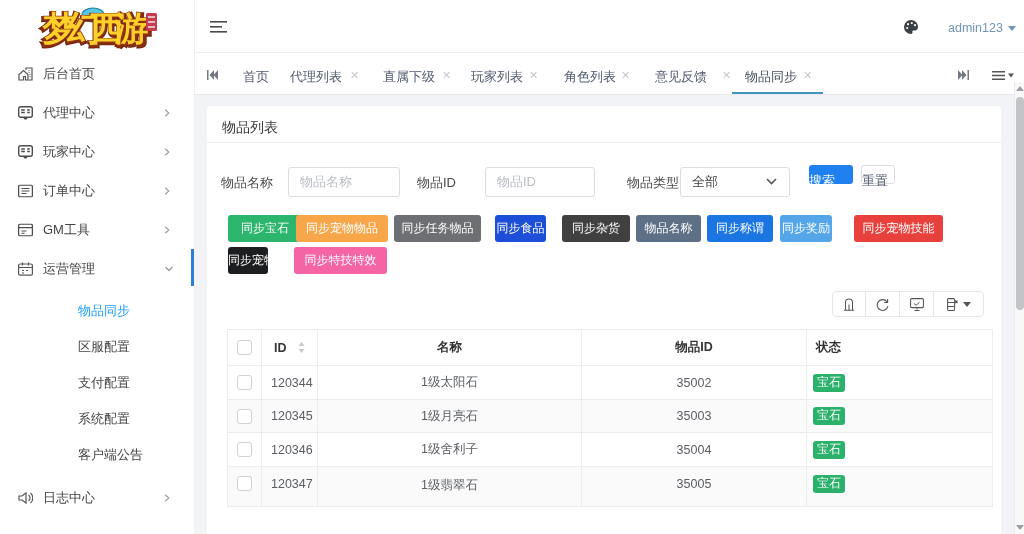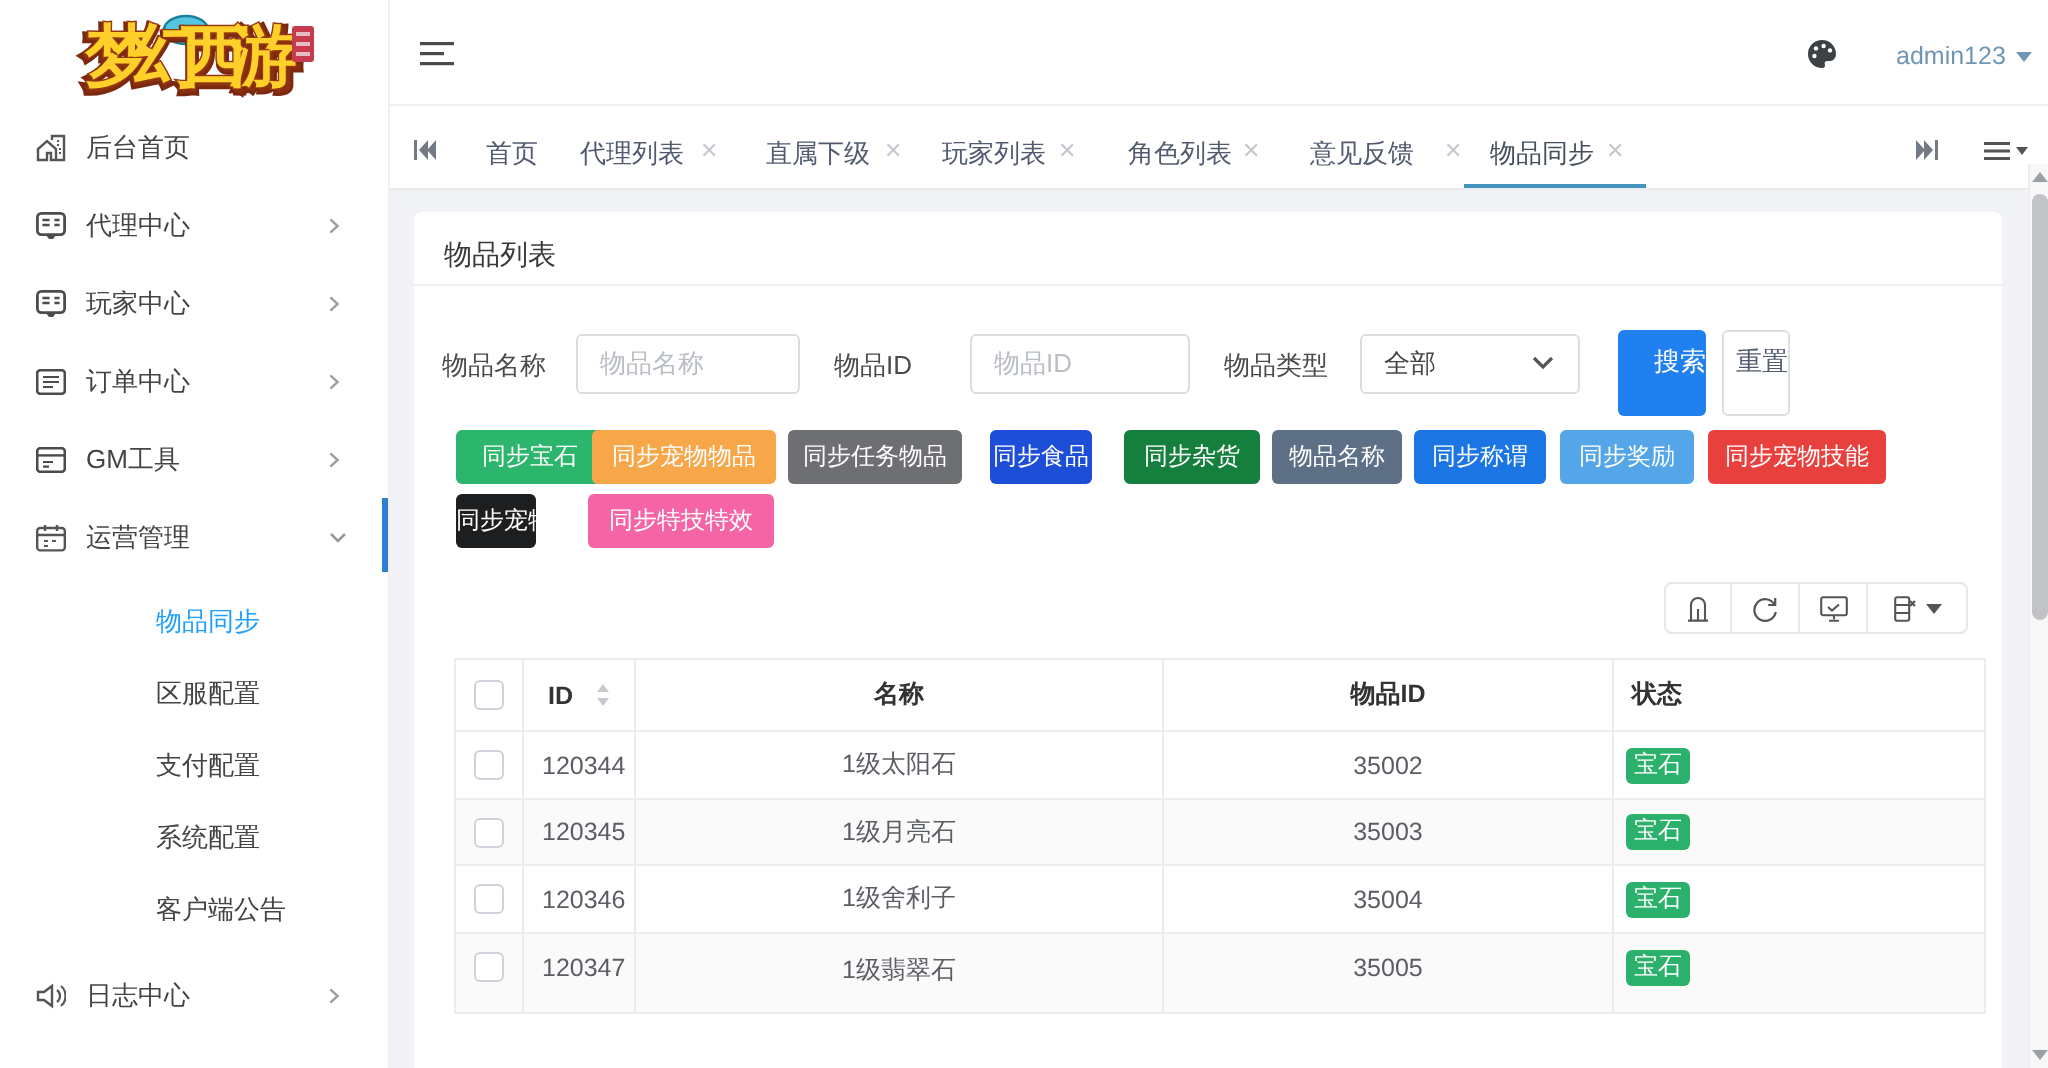--- a/index.html
+++ b/index.html
@@ -30,21 +30,21 @@
 #card{position:absolute;left:12px;top:11px;width:794px;height:428px;background:#fff;
   border-radius:4px 4px 0 0}
 #cardhdr{position:absolute;left:0;top:0;width:100%;height:37px;border-bottom:1px solid #efefef;
   font-size:14px;color:#38393b}
 #cardhdr span{position:absolute;left:15px;top:13px}
 
 .lbl{position:absolute;font-size:13px;color:#484a4d;white-space:nowrap}
 .inp{position:absolute;height:30px;border:1px solid #dadde2;border-radius:3px;background:#fff;
   font-size:13px;color:#444;padding-left:11px;line-height:28px}
 .inp .ph{color:#b9bdc4}
-.btn{position:absolute;height:43px;border-radius:3px;font-size:13px;text-align:right}
+.btn{position:absolute;height:19px;border-radius:3px;font-size:13px;text-align:left}
 
 .sb{position:absolute;height:27px;border-radius:3px;color:#fff;font-size:12px;
   text-align:center;line-height:27px;white-space:nowrap}
 
 #tools{position:absolute;left:625px;top:185px;height:27px;display:flex}
 .tbtn{height:26px;border:1px solid #e7e7e7;background:#fff;margin-left:-1px;
   display:flex;align-items:center;justify-content:center}
 .tbtn:first-child{border-radius:4px 0 0 4px;margin-left:0}
 .tbtn:last-child{border-radius:0 4px 4px 0}
 
@@ -243,38 +243,38 @@
 <div id="content">
   <div id="card">
     <div id="cardhdr">
         <span>物品列表</span>
       </div>
     <div id="form">
       <span class="lbl" style="left:14px;top:68px">物品名称</span>
       <div class="inp" style="left:81px;top:61px;width:112px"><span class="ph">物品名称</span></div>
       <span class="lbl" style="left:210px;top:68px">物品ID</span>
       <div class="inp" style="left:278px;top:61px;width:110px"><span class="ph">物品ID</span></div>
-      <span class="lbl" style="left:405px;top:68px">物品类型</span>
+      <span class="lbl" style="left:420px;top:68px">物品类型</span>
       <div class="inp" style="left:473px;top:61px;width:110px">全部
         <svg style="position:absolute;right:12px;top:10px" width="11" height="7" viewBox="0 0 11 7">
           <path d="M1 1l4.5 4.5L10 1" fill="none" stroke="#555" stroke-width="1.6"></path>
           </svg>
       </div>
       <div class="btn" style="left:602px;top:59px;width:44px;background:#2080f0;color:#fff;line-height:31px">搜索</div>
       <div class="btn" style="left:654px;top:59px;width:34px;background:#fff;border:1px solid #dcdee2;color:#515a6e;line-height:29px">重置</div>
     </div>
     <div id="syncbtns">
       <div class="sb" style="left:21px;top:109px;width:74px;background:#2cb56c">同步宝石</div>
       <div class="sb" style="left:89px;top:109px;width:92px;background:#f7a64a">同步宠物物品</div>
       <div class="sb" style="left:187px;top:109px;width:87px;background:#6d6f73">同步任务物品</div>
       <div class="sb" style="left:288px;top:109px;width:51px;background:#1d4ed8">同步食品</div>
-      <div class="sb" style="left:355px;top:109px;width:68px;background:#15803d">同步杂货</div>
+      <div class="sb" style="left:355px;top:109px;width:68px;background:#404040">同步杂货</div>
       <div class="sb" style="left:429px;top:109px;width:65px;background:#5d7086">物品名称</div>
       <div class="sb" style="left:500px;top:109px;width:66px;background:#1b76e3">同步称谓</div>
-      <div class="sb" style="left:573px;top:109px;width:67px;background:#54a6e8">同步奖励</div>
+      <div class="sb" style="left:573px;top:109px;width:52px;background:#54a6e8">同步奖励</div>
       <div class="sb" style="left:647px;top:109px;width:89px;background:#e8413d">同步宠物技能</div>
       <div class="sb" style="left:21px;top:141px;width:40px;background:#1d1e20">同步宠物</div>
       <div class="sb" style="left:87px;top:141px;width:93px;background:#f564a5">同步特技特效</div>
     </div>
     <div id="tools">
       <div class="tbtn" style="width:34px">
         <svg width="12" height="13" viewBox="0 0 12 13">
           <path d="M1 12.3h10M2.5 12V4.5a3.5 3.5 0 0 1 7 0V12" fill="none" stroke="#555" stroke-width="1.05"></path>
           <path d="M6 6.5v5.5" stroke="#555" stroke-width="1.05"></path>
           </svg>

